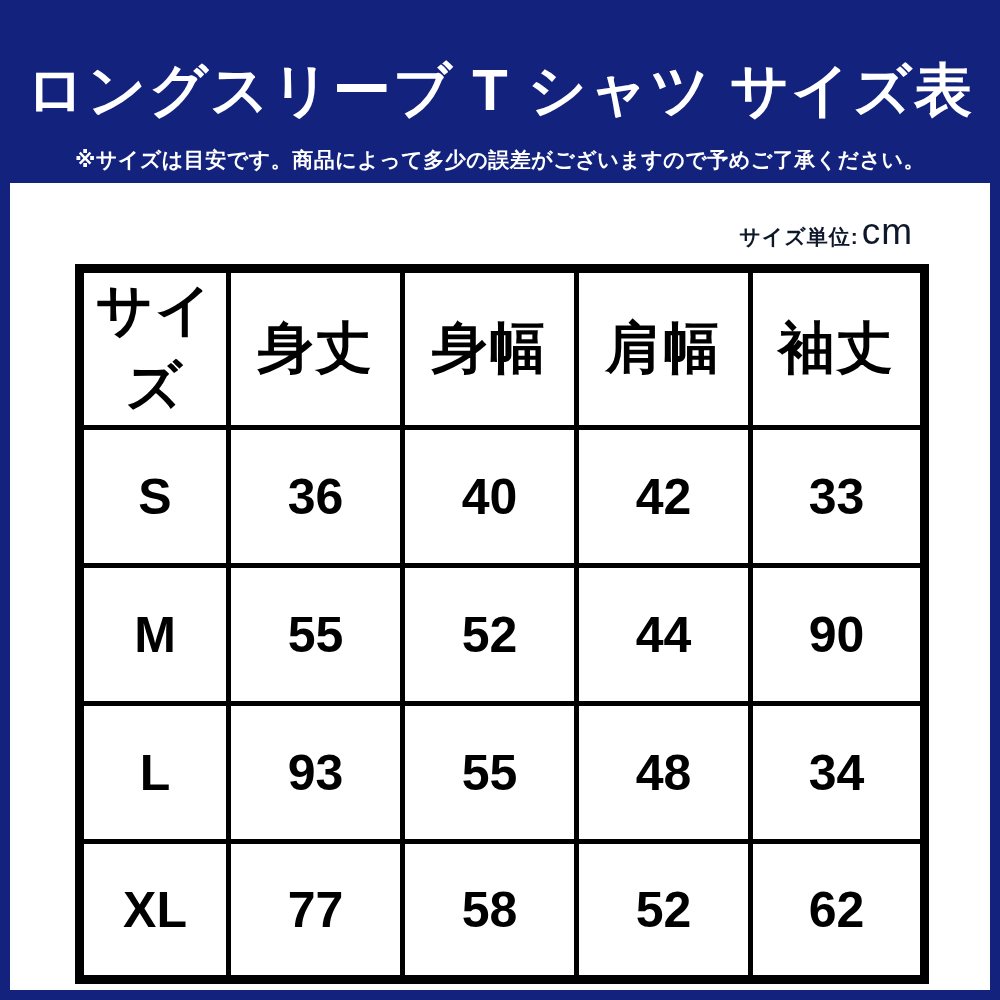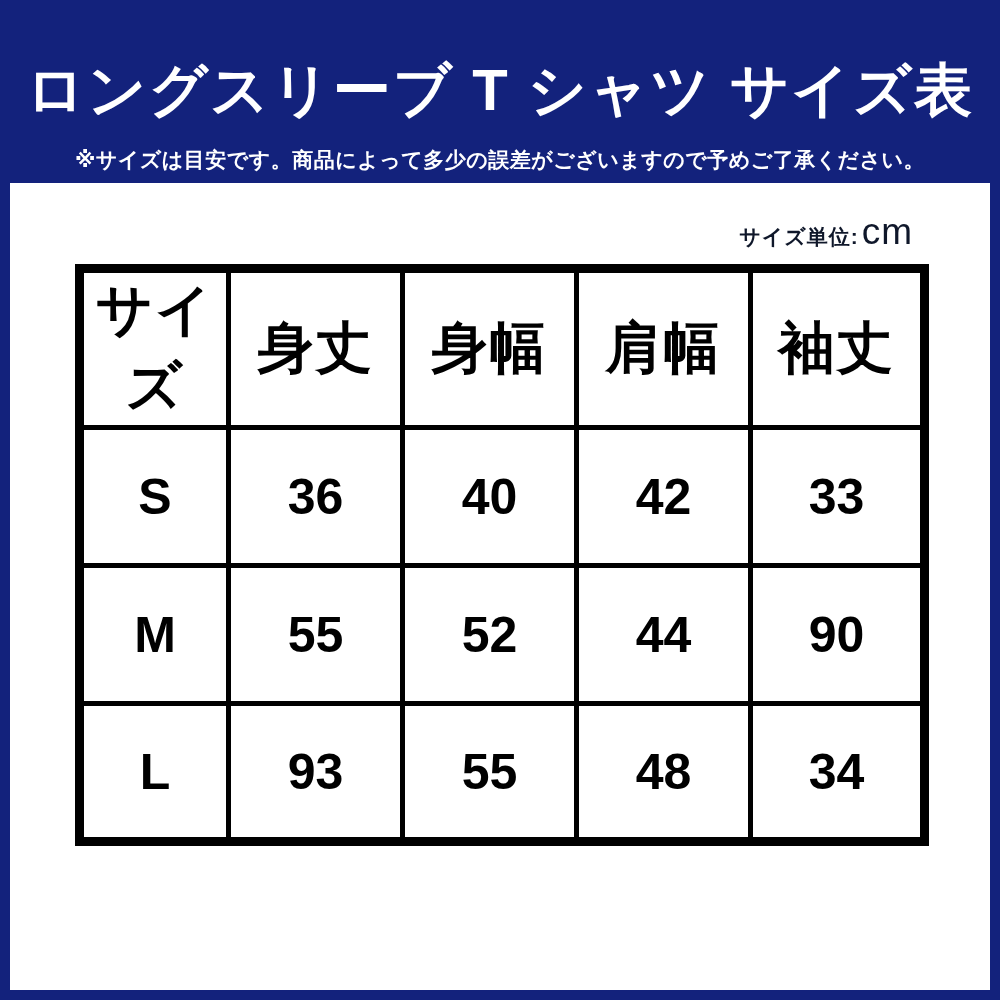--- a/index.html
+++ b/index.html
@@ -146,17 +146,24 @@
             <td>44</td>
             <td>90</td>
           </tr>
           <tr>
             <th>L</th>
             <td>93</td>
             <td>55</td>
             <td>48</td>
             <td>34</td>
           </tr>
+          <tr>
+            <th>XL</th>
+            <td>77</td>
+            <td>58</td>
+            <td>52</td>
+            <td>62</td>
+          </tr>
         </tbody>
     </table>
 
   </div>
 </div>
 
 </body></html>

